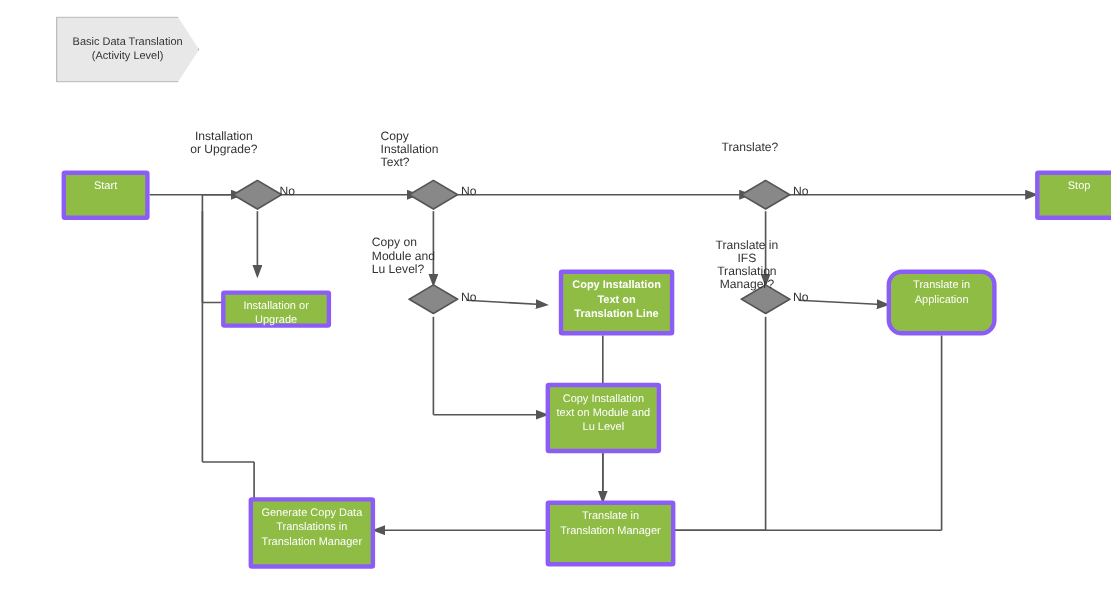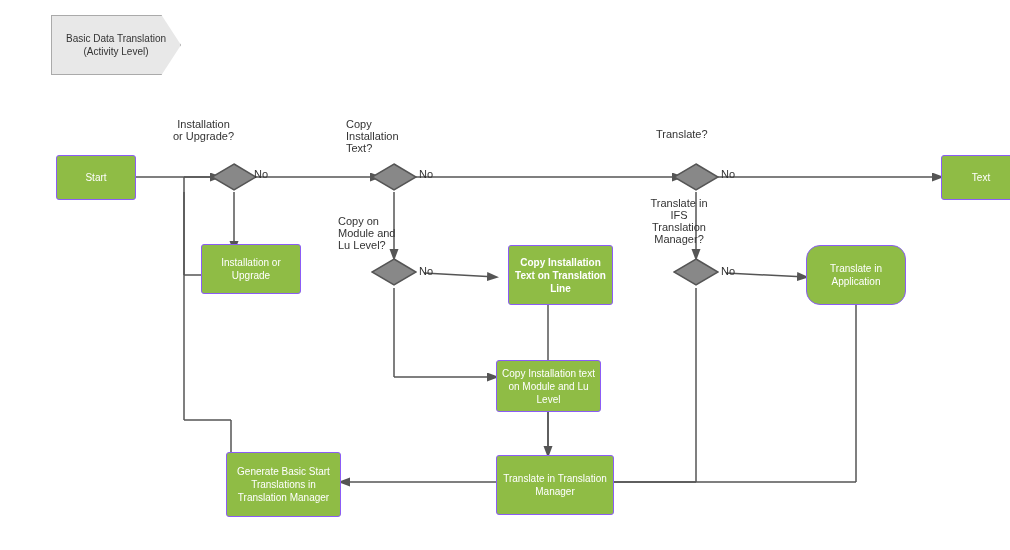--- a/index.html
+++ b/index.html
@@ -38,24 +38,24 @@
       align-items: center;
       justify-content: center;
       color: #333;
       line-height: 1.3;
     }
 
     
     .green-box {
       position: absolute;
       background: #8fbc45;
-      border: 1px solid #8b5cf6;
+      border: 4px solid #8b5cf6;
       border-radius: 3px;
       display: flex;
-      align-items: center;
+      align-items: flex-start;
       justify-content: center;
       text-align: center;
       color: #fff;
       font-size: 10px;
       line-height: 1.3;
       padding: 4px;
     }
 
     
     .lines-svg {
@@ -130,21 +130,21 @@
 
   <div class="header-label">
     <span>Basic Data Translation (Activity Level)</span>
   </div>
 
   <div class="green-box" style="left:20px; top:155px; width:80px; height:45px;">
     <span>Start</span>
   </div>
 
   <div class="green-box" style="left:905px; top:155px; width:80px; height:45px;">
-    <span>Text</span>
+    <span>Stop</span>
   </div>
 
   <div style="position:absolute; left:175px; top:163px; width:46px; height:28px;">
     <svg width="46" height="28" viewBox="0 0 46 28">
       <polygon points="23,1 45,14 23,27 1,14" fill="#888" stroke="#555" stroke-width="1.5"></polygon>
     </svg>
   </div>
   <div class="label-text" style="left:125px; top:118px; text-align:center; width:85px;">Installation<br>or Upgrade?</div>
   <div class="label-text" style="left:218px; top:168px;">No</div>
 
@@ -170,40 +170,40 @@
     </svg>
   </div>
   <div class="label-text" style="left:620px; top:128px; text-align:left; width:60px;">Translate?</div>
   <div class="label-text" style="left:685px; top:168px;">No</div>
 
   <div style="position:absolute; left:637px; top:258px; width:46px; height:28px;">
     <svg width="46" height="28" viewBox="0 0 46 28">
       <polygon points="23,1 45,14 23,27 1,14" fill="#888" stroke="#555" stroke-width="1.5"></polygon>
     </svg>
   </div>
-  <div class="label-text" style="left:598px; top:197px; text-align:center; width:90px;">Translate in<br>IFS<br>Translation<br>Manager?</div>
+  <div class="label-text" style="left:598px; top:217px; text-align:center; width:90px;">Translate in<br>IFS<br>Translation<br>Manager?</div>
   <div class="label-text" style="left:685px; top:265px;">No</div>
 
-  <div class="green-box" style="left:165px; top:244px; width:100px; height:50px;">
+  <div class="green-box" style="left:165px; top:264px; width:100px; height:34px;">
     <span>Installation or Upgrade</span>
   </div>
 
   <div class="green-box" style="left:472px; top:245px; width:105px; height:60px;font-weight:bold;">
     <span>Copy Installation Text on Translation Line</span>
   </div>
 
-  <div class="green-box" style="left:460px; top:360px; width:105px; height:52px;">
+  <div class="green-box" style="left:460px; top:348px; width:105px; height:64px;">
     <span>Copy Installation text on Module and Lu Level</span>
   </div>
 
   <div class="green-box" style="left:770px; top:245px; width:100px; height:60px;border-radius:14px;">
     <span>Translate in Application</span>
   </div>
 
   <div class="green-box" style="left:460px; top:455px; width:118px; height:60px;">
     <span>Translate in Translation Manager</span>
   </div>
 
   <div class="green-box" style="left:190px; top:452px; width:115px; height:65px;">
-    <span>Generate Basic Start Translations in Translation Manager</span>
+    <span>Generate Copy Data Translations in Translation Manager</span>
   </div>
 
 </div>
 
 </body></html>

